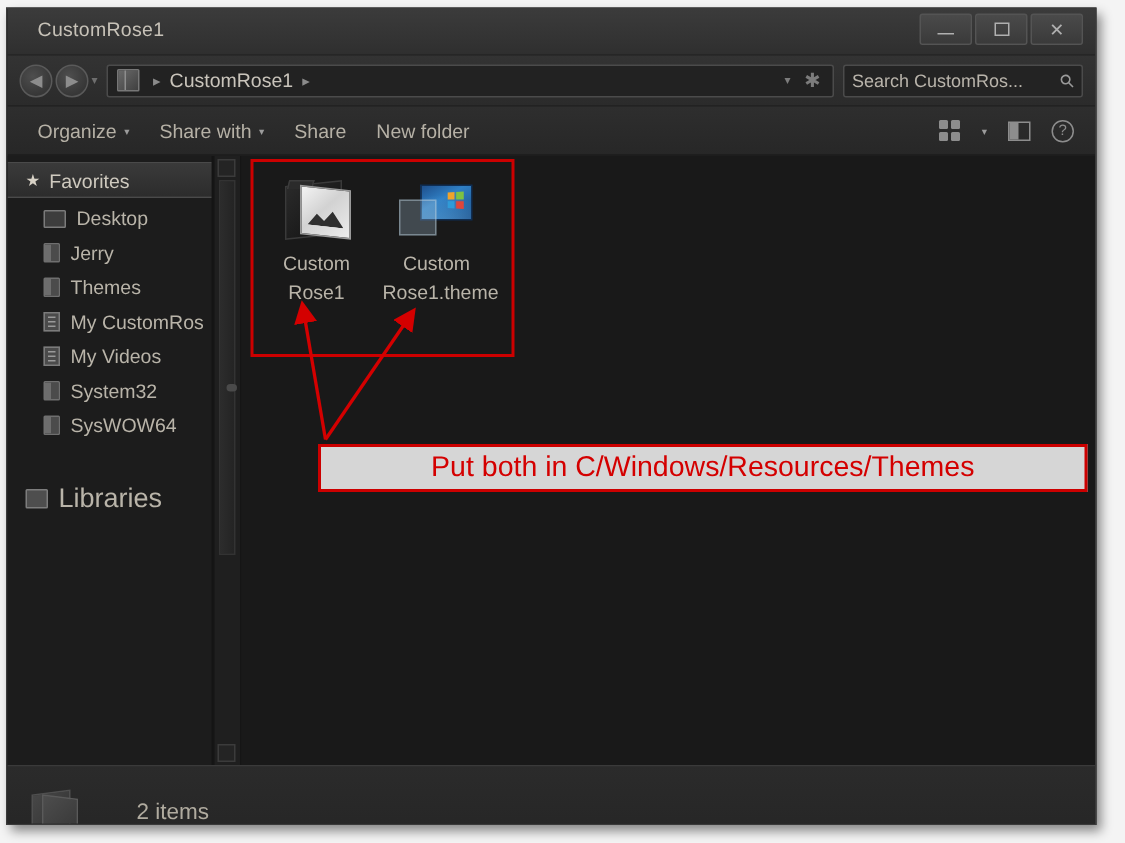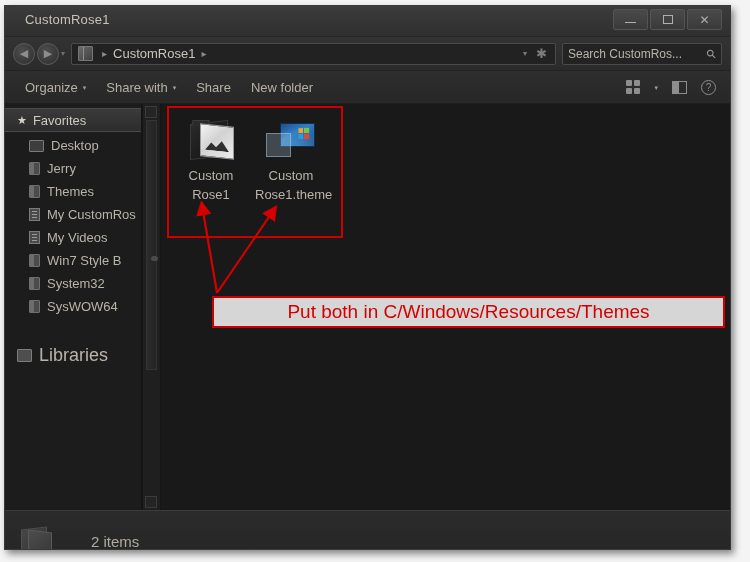--- a/index.html
+++ b/index.html
@@ -566,24 +566,20 @@
           <span class="file-icon"></span>
           <span>Themes</span>
         </div>
         <div class="nav-item">
           <span class="doc-icon"></span>
           <span>My CustomRos</span>
         </div>
         <div class="nav-item">
           <span class="doc-icon"></span>
           <span>My Videos</span>
-        </div>
-        <div class="nav-item">
-          <span class="file-icon"></span>
-          <span>Win7 Style B</span>
         </div>
         <div class="nav-item">
           <span class="file-icon"></span>
           <span>System32</span>
         </div>
         <div class="nav-item">
           <span class="file-icon"></span>
           <span>SysWOW64</span>
         </div>
 

